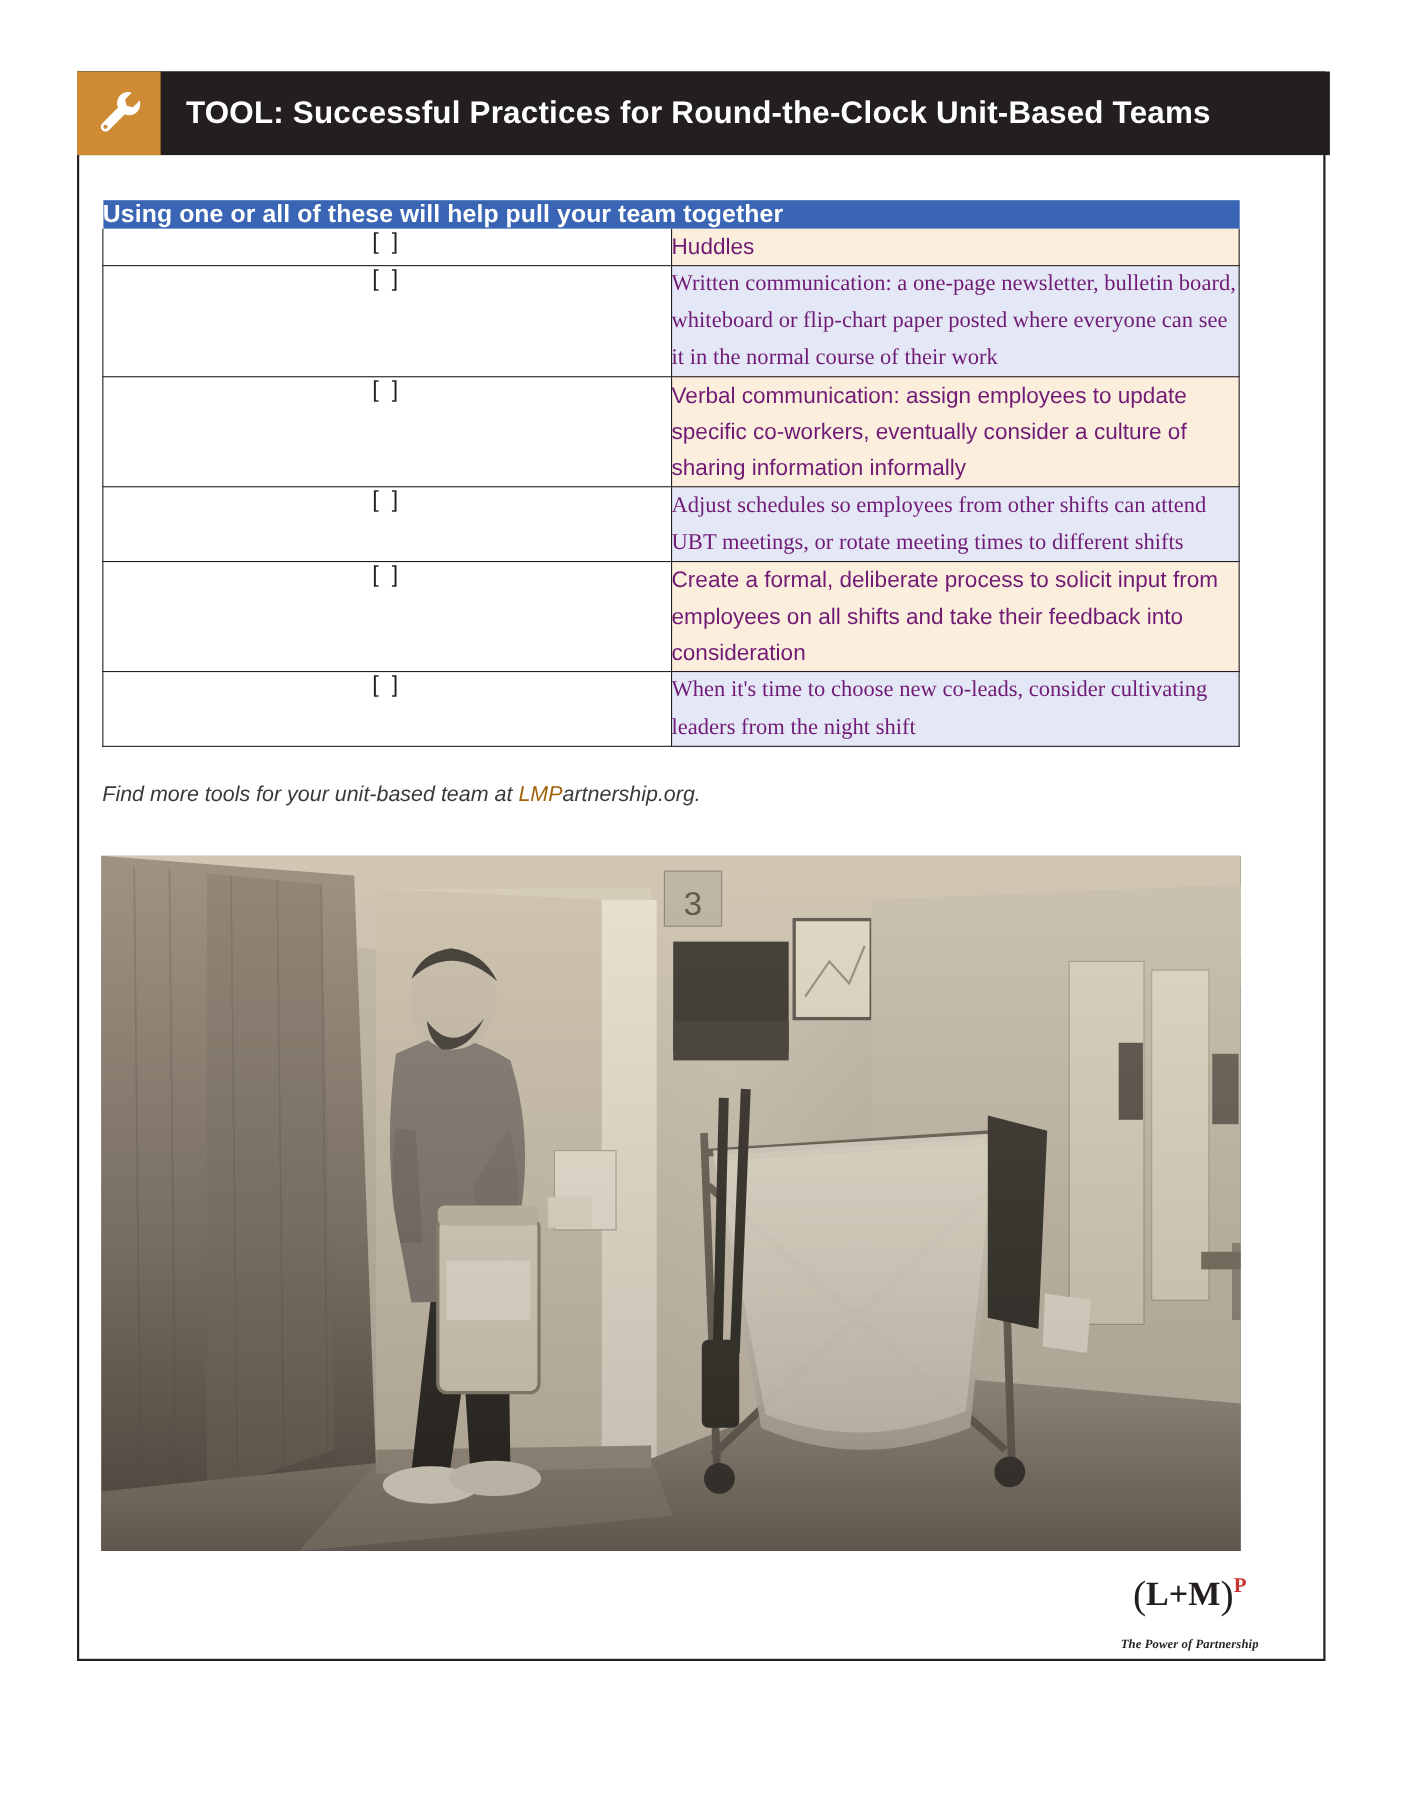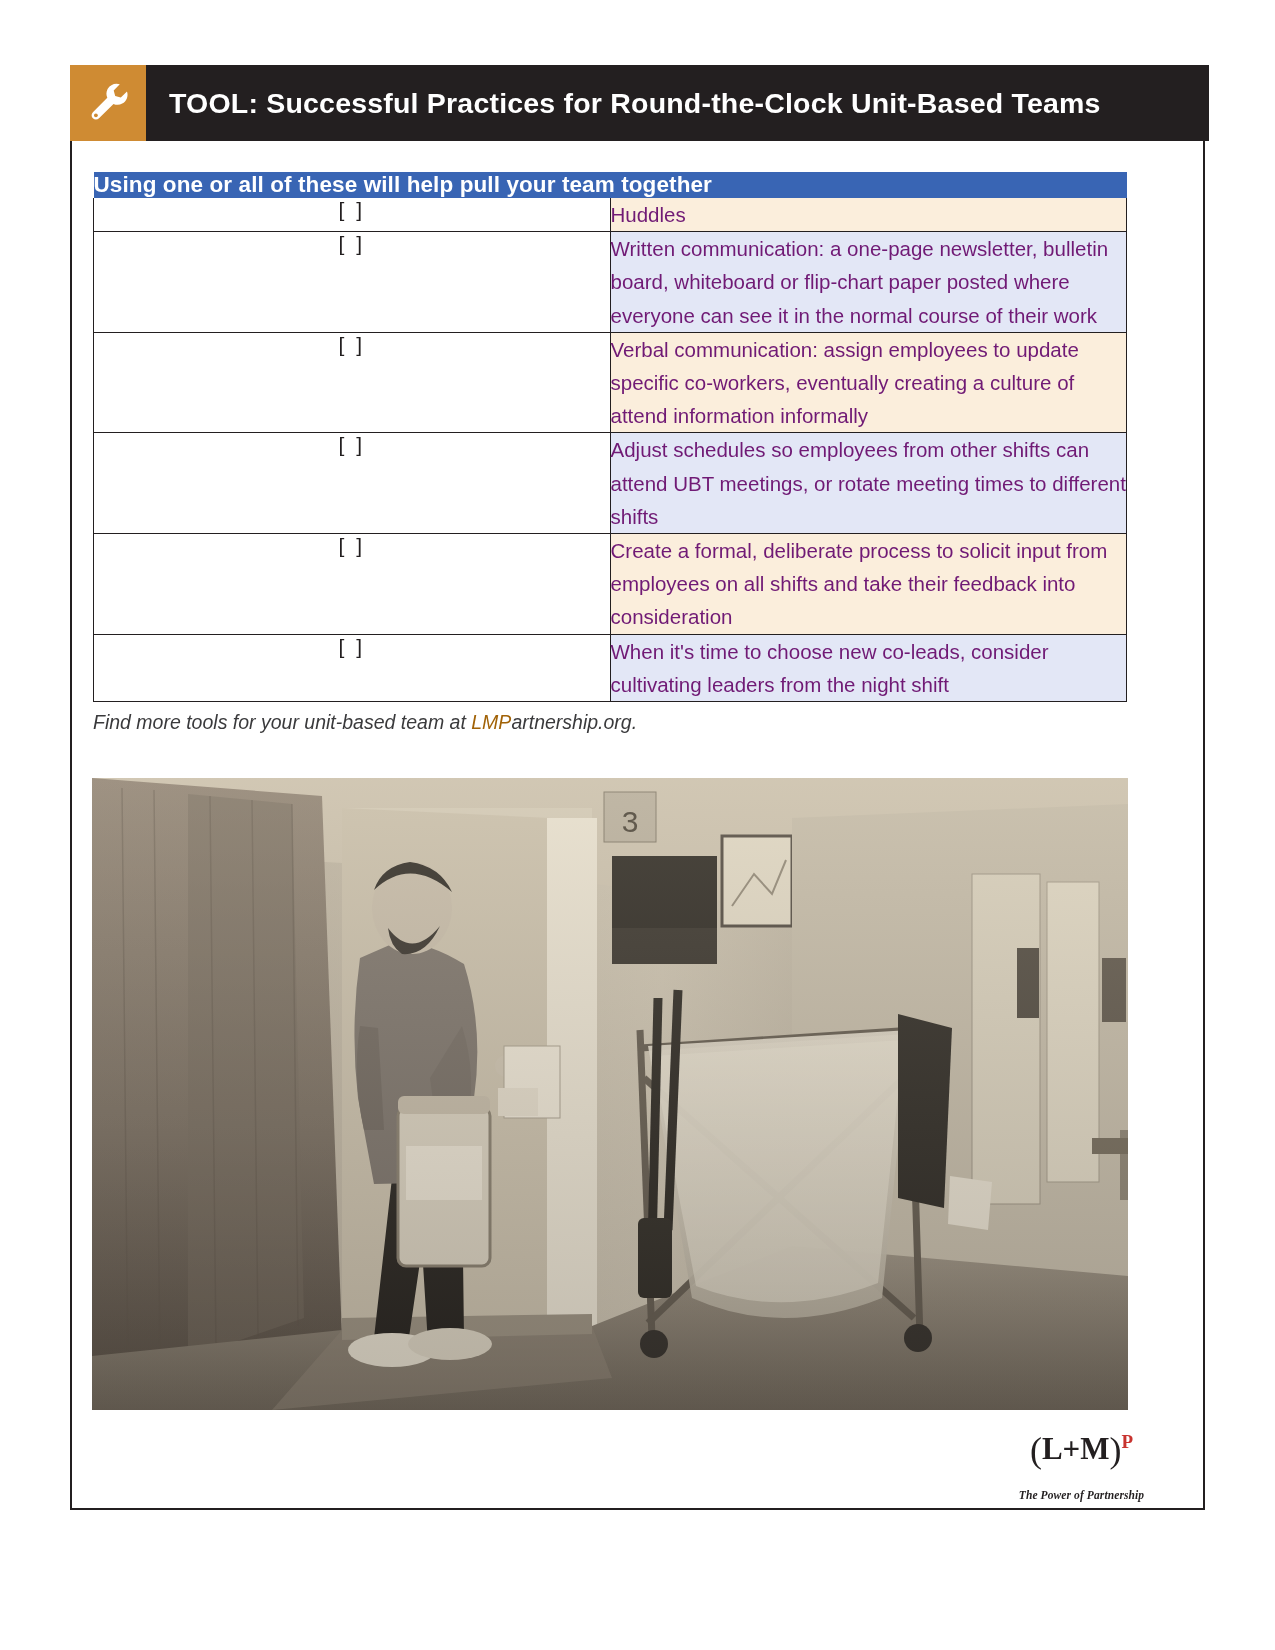--- a/index.html
+++ b/index.html
@@ -58,21 +58,21 @@
     padding-left: 23px;
     white-space: nowrap;
     font-family: "Liberation Sans", sans-serif;
     text-align: right;
   }
 
   
   .tool-table {
     position: absolute;
     left: 93px;
-    top: 172px;
+    top: 182px;
     width: 1034px;
     border-collapse: collapse;
     table-layout: fixed;
   }
   .tool-table td, .tool-table th { padding: 0; }
 
   .table-head-cell {
     background: #3965b4;
     color: #ffffff;
     font-size: 22.5px;
@@ -101,21 +101,21 @@
     border-right: 1.5px solid #231f20;
     border-bottom: 1.5px solid #231f20;
     vertical-align: top;
     padding: 17px 26px 19px 20px;
     font-size: 20.5px;
     line-height: 1.62;
     color: #701a75;
     font-family: "Liberation Sans", sans-serif;
   }
   tr.row-odd .row-text { background: #fbeedc; }
-  tr.row-even .row-text { background: #e3e7f6; }
+  tr.row-even .row-text { background: #e3e7f6; font-family: Liberation Serif, serif; }
   tr.row-first .row-check,
   tr.row-first .row-text { border-top: none; }
 
   
   .footer-note {
     position: absolute;
     left: 93px;
     top: 711px;
     font-size: 19.5px;
     font-style: italic;
@@ -198,21 +198,21 @@
     <tr class="row-odd row-first">
       <td class="row-check">[    ]</td>
       <td class="row-text">Huddles</td>
     </tr>
     <tr class="row-even">
       <td class="row-check">[    ]</td>
       <td class="row-text">Written communication: a one-page newsletter, bulletin board, whiteboard or flip-chart paper posted where everyone can see it in the normal course of their work</td>
     </tr>
     <tr class="row-odd">
       <td class="row-check">[    ]</td>
-      <td class="row-text">Verbal communication: assign employees to update specific co-workers, eventually creating a culture of attend information informally</td>
+      <td class="row-text">Verbal communication: assign employees to update specific co-workers, eventually consider a culture of sharing information informally</td>
     </tr>
     <tr class="row-even">
       <td class="row-check">[    ]</td>
       <td class="row-text">Adjust schedules so employees from other shifts can attend UBT meetings, or rotate meeting times to different shifts</td>
     </tr>
     <tr class="row-odd">
       <td class="row-check">[    ]</td>
       <td class="row-text">Create a formal, deliberate process to solicit input from employees on all shifts and take their feedback into consideration</td>
     </tr>
     <tr class="row-even">

